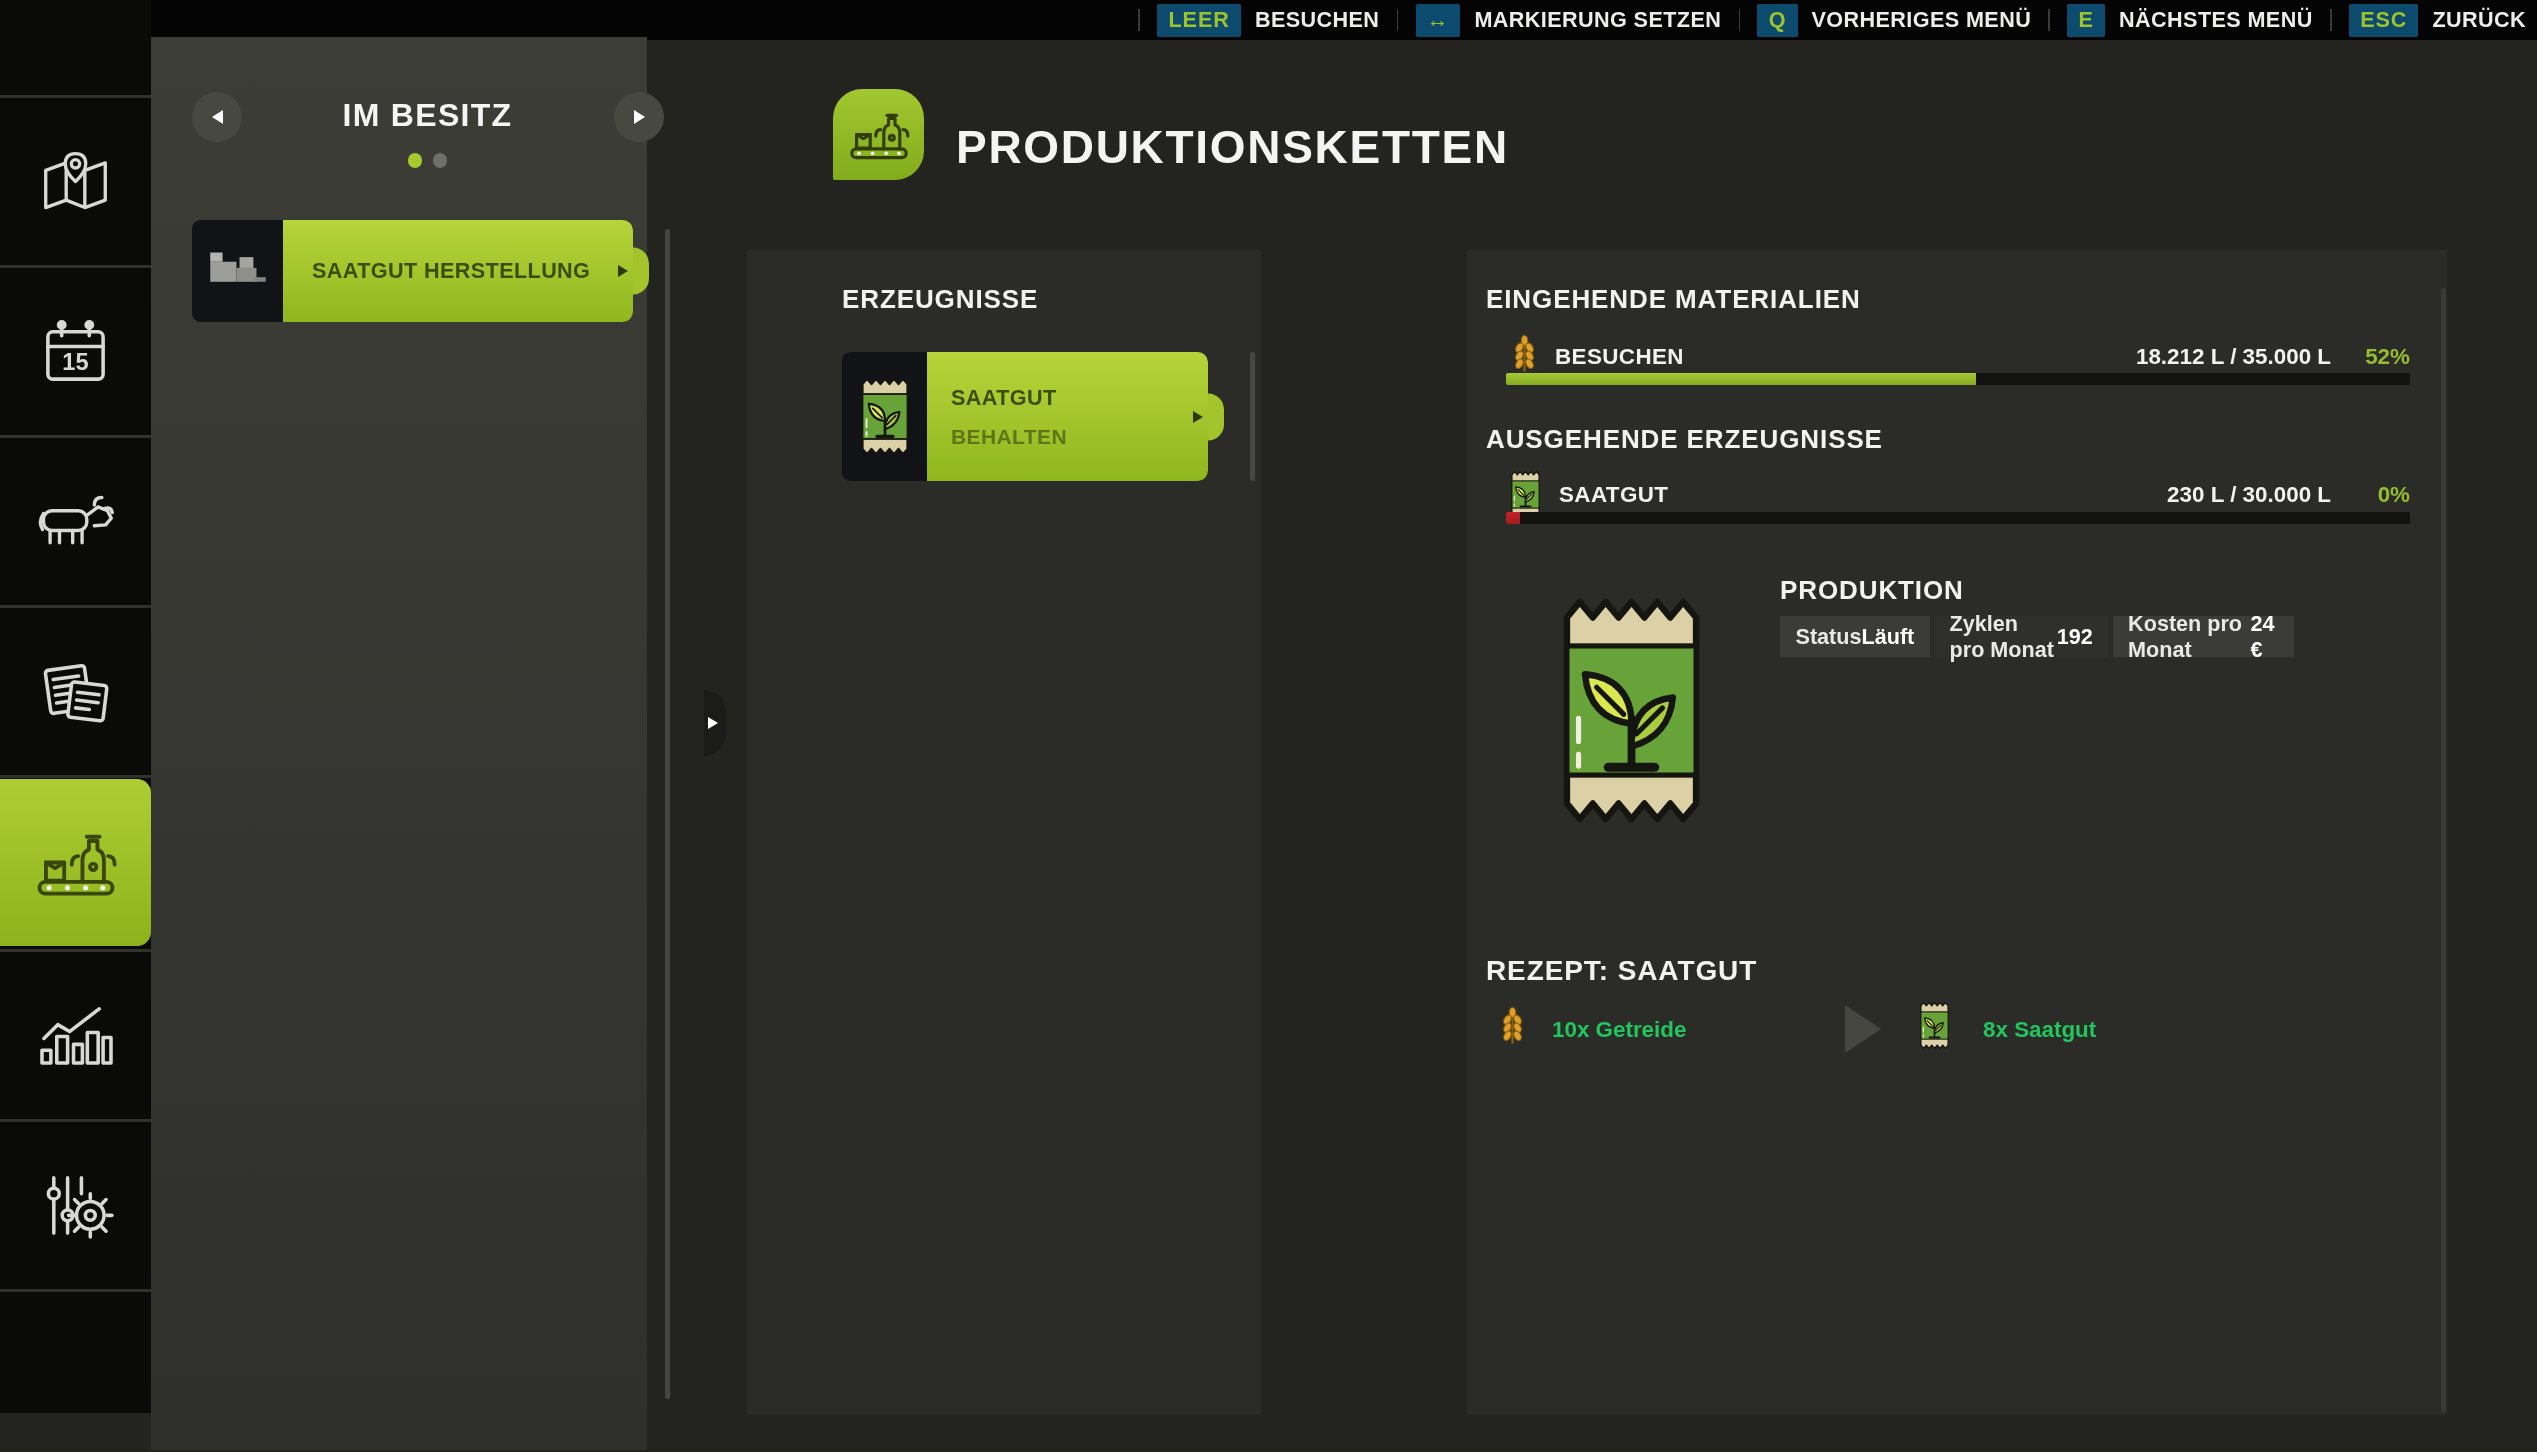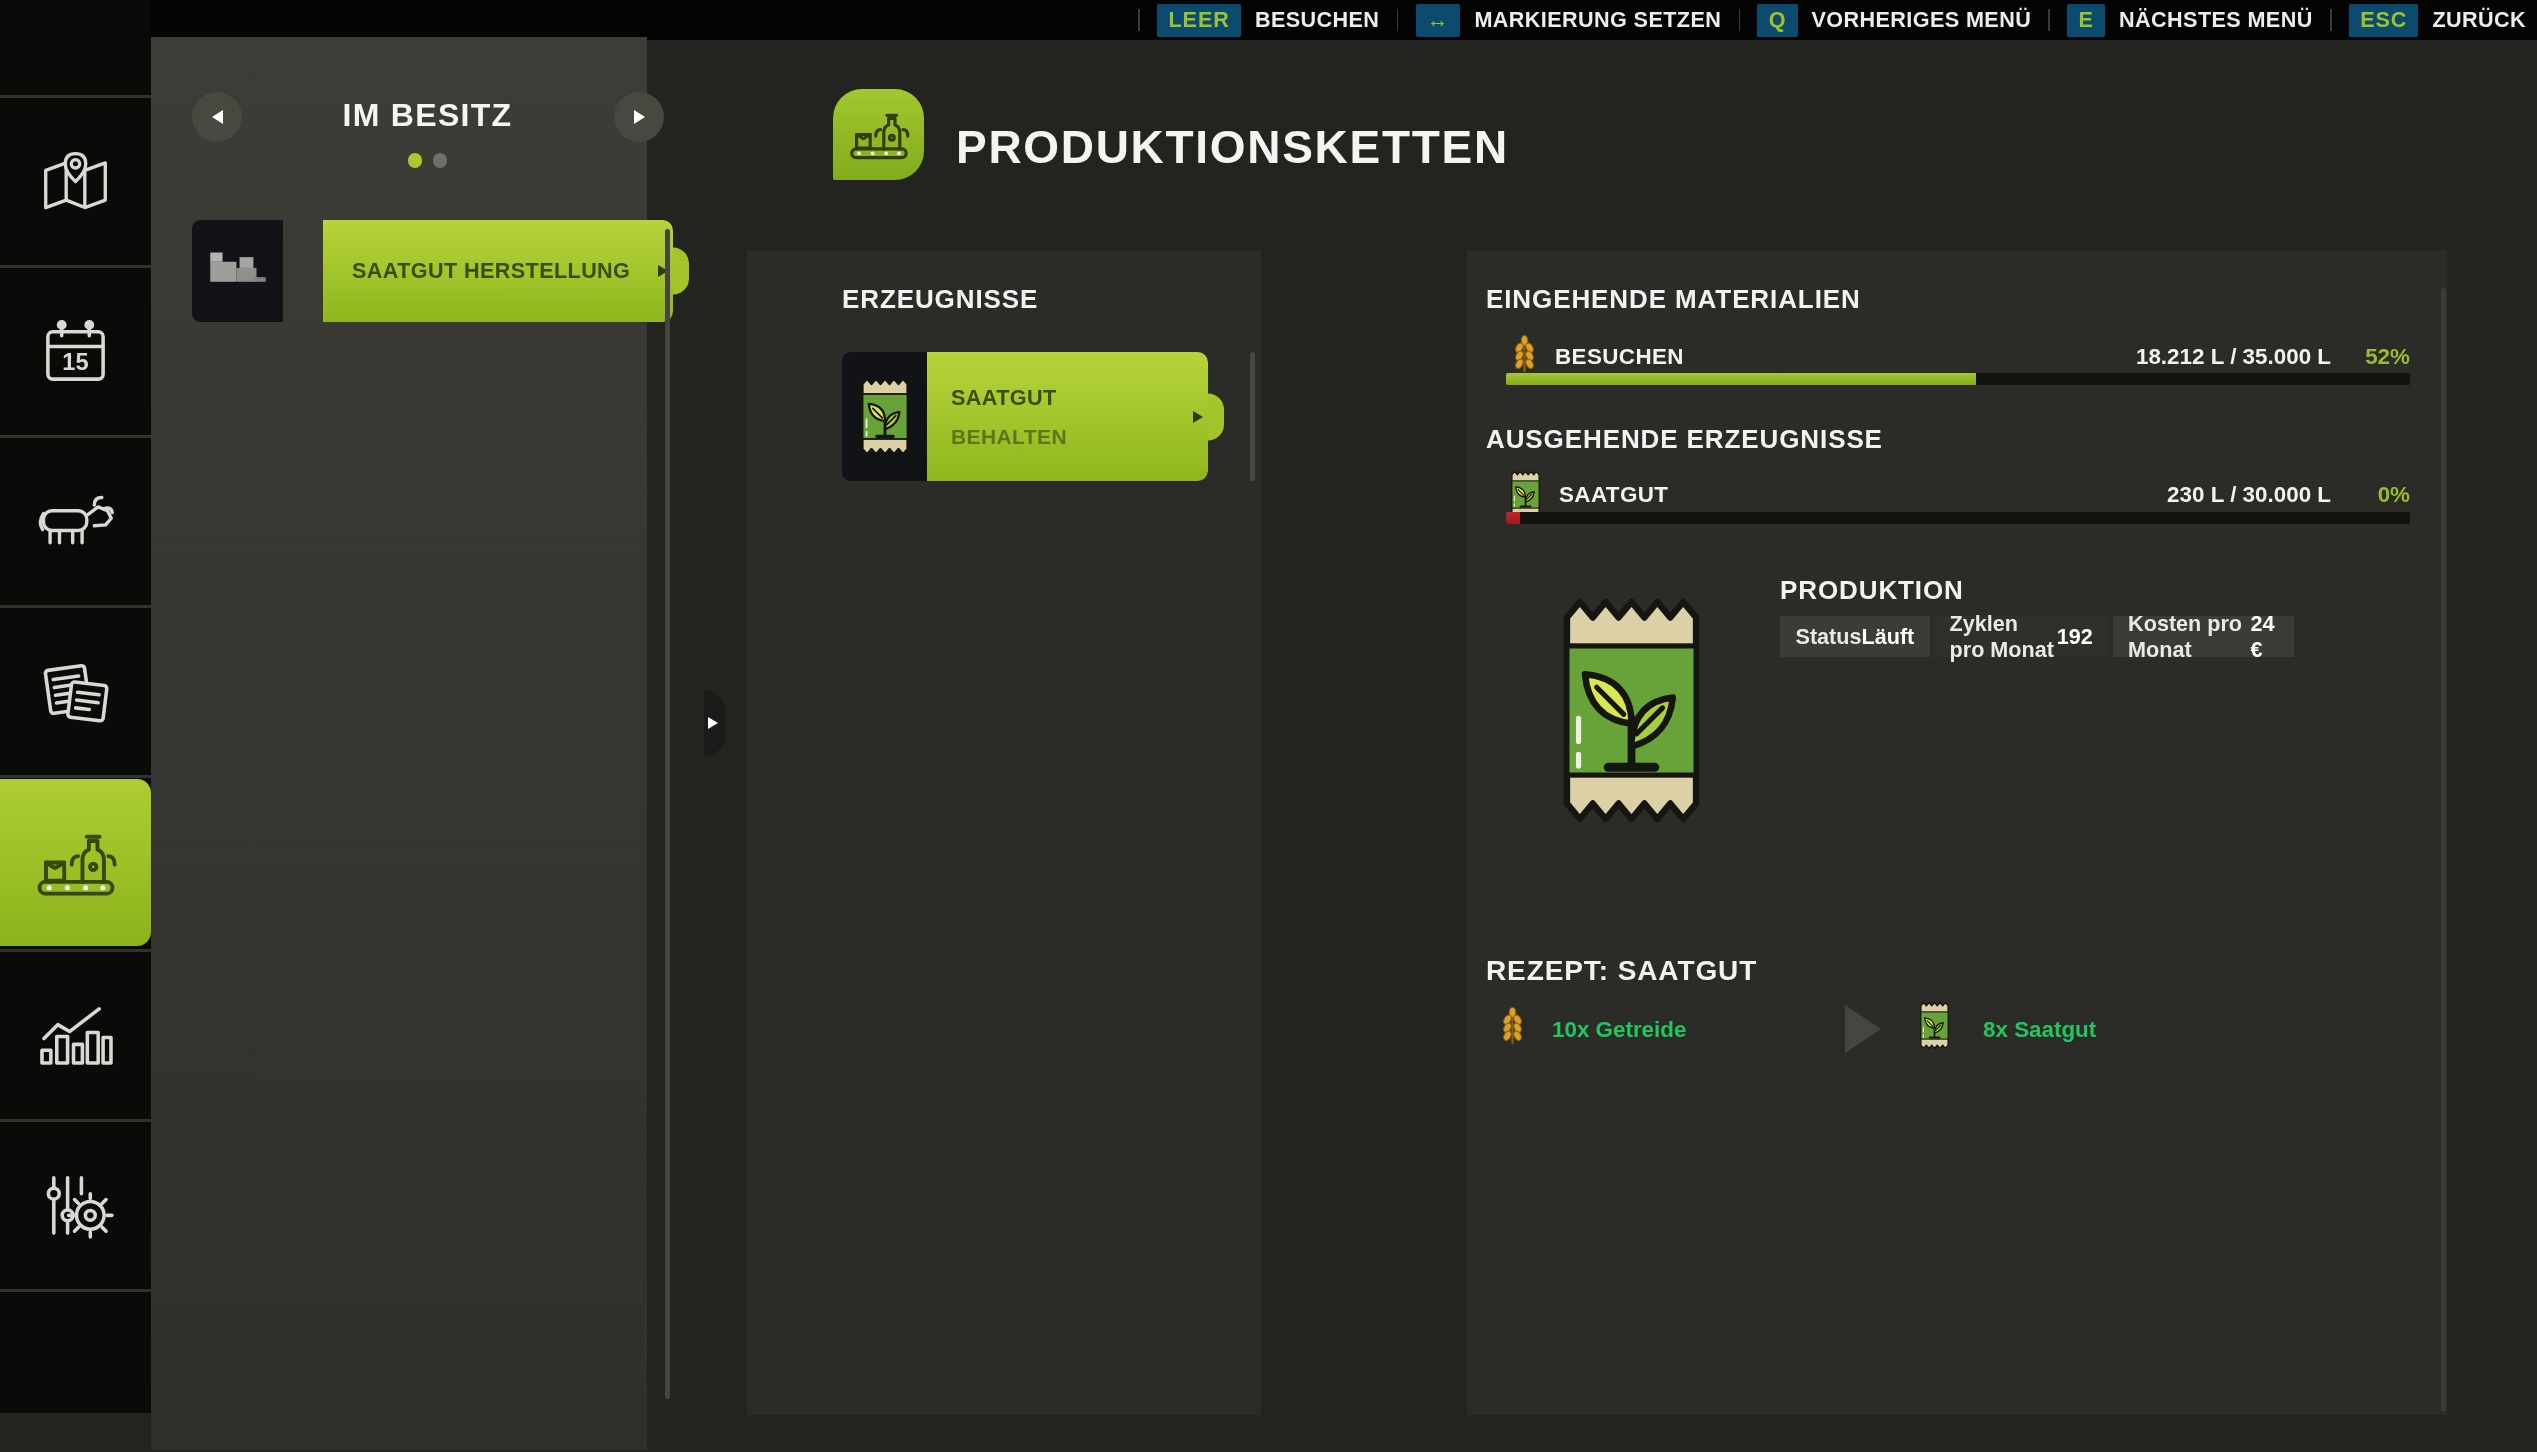--- a/index.html
+++ b/index.html
@@ -215,21 +215,21 @@
     </div>
     <div id="lp-title">IM BESITZ</div>
     <div class="navcircle" style="left:463px;top:55px;">
       <i class="tri-r"></i>
     </div>
     <div id="lp-dots">
       <div class="dot on"></div>
       <div class="dot off"></div>
     </div>
 
-    <div class="chain-item" style="left:41px;top:183px;height:102px;gap:40px;">
+    <div class="chain-item" style="left:41px;top:183px;height:102px;">
       <div class="item-thumb" style="width:91px;height:102px;">
         <svg width="74" height="74" viewBox="0 0 96 96">
           <rect x="12" y="24" width="16" height="12" fill="#b4b4b0"></rect>
           <rect x="12" y="36" width="34" height="26" fill="#9d9d99"></rect>
           <rect x="46" y="44" width="26" height="18" fill="#8f8f8b"></rect>
           <rect x="50" y="30" width="18" height="14" fill="#a5a5a1"></rect>
           <rect x="68" y="56" width="16" height="6" fill="#83837f"></rect>
         </svg>
       </div>
       <div class="item-label" style="width:350px;height:102px;padding-left:29px;box-sizing:border-box;">

